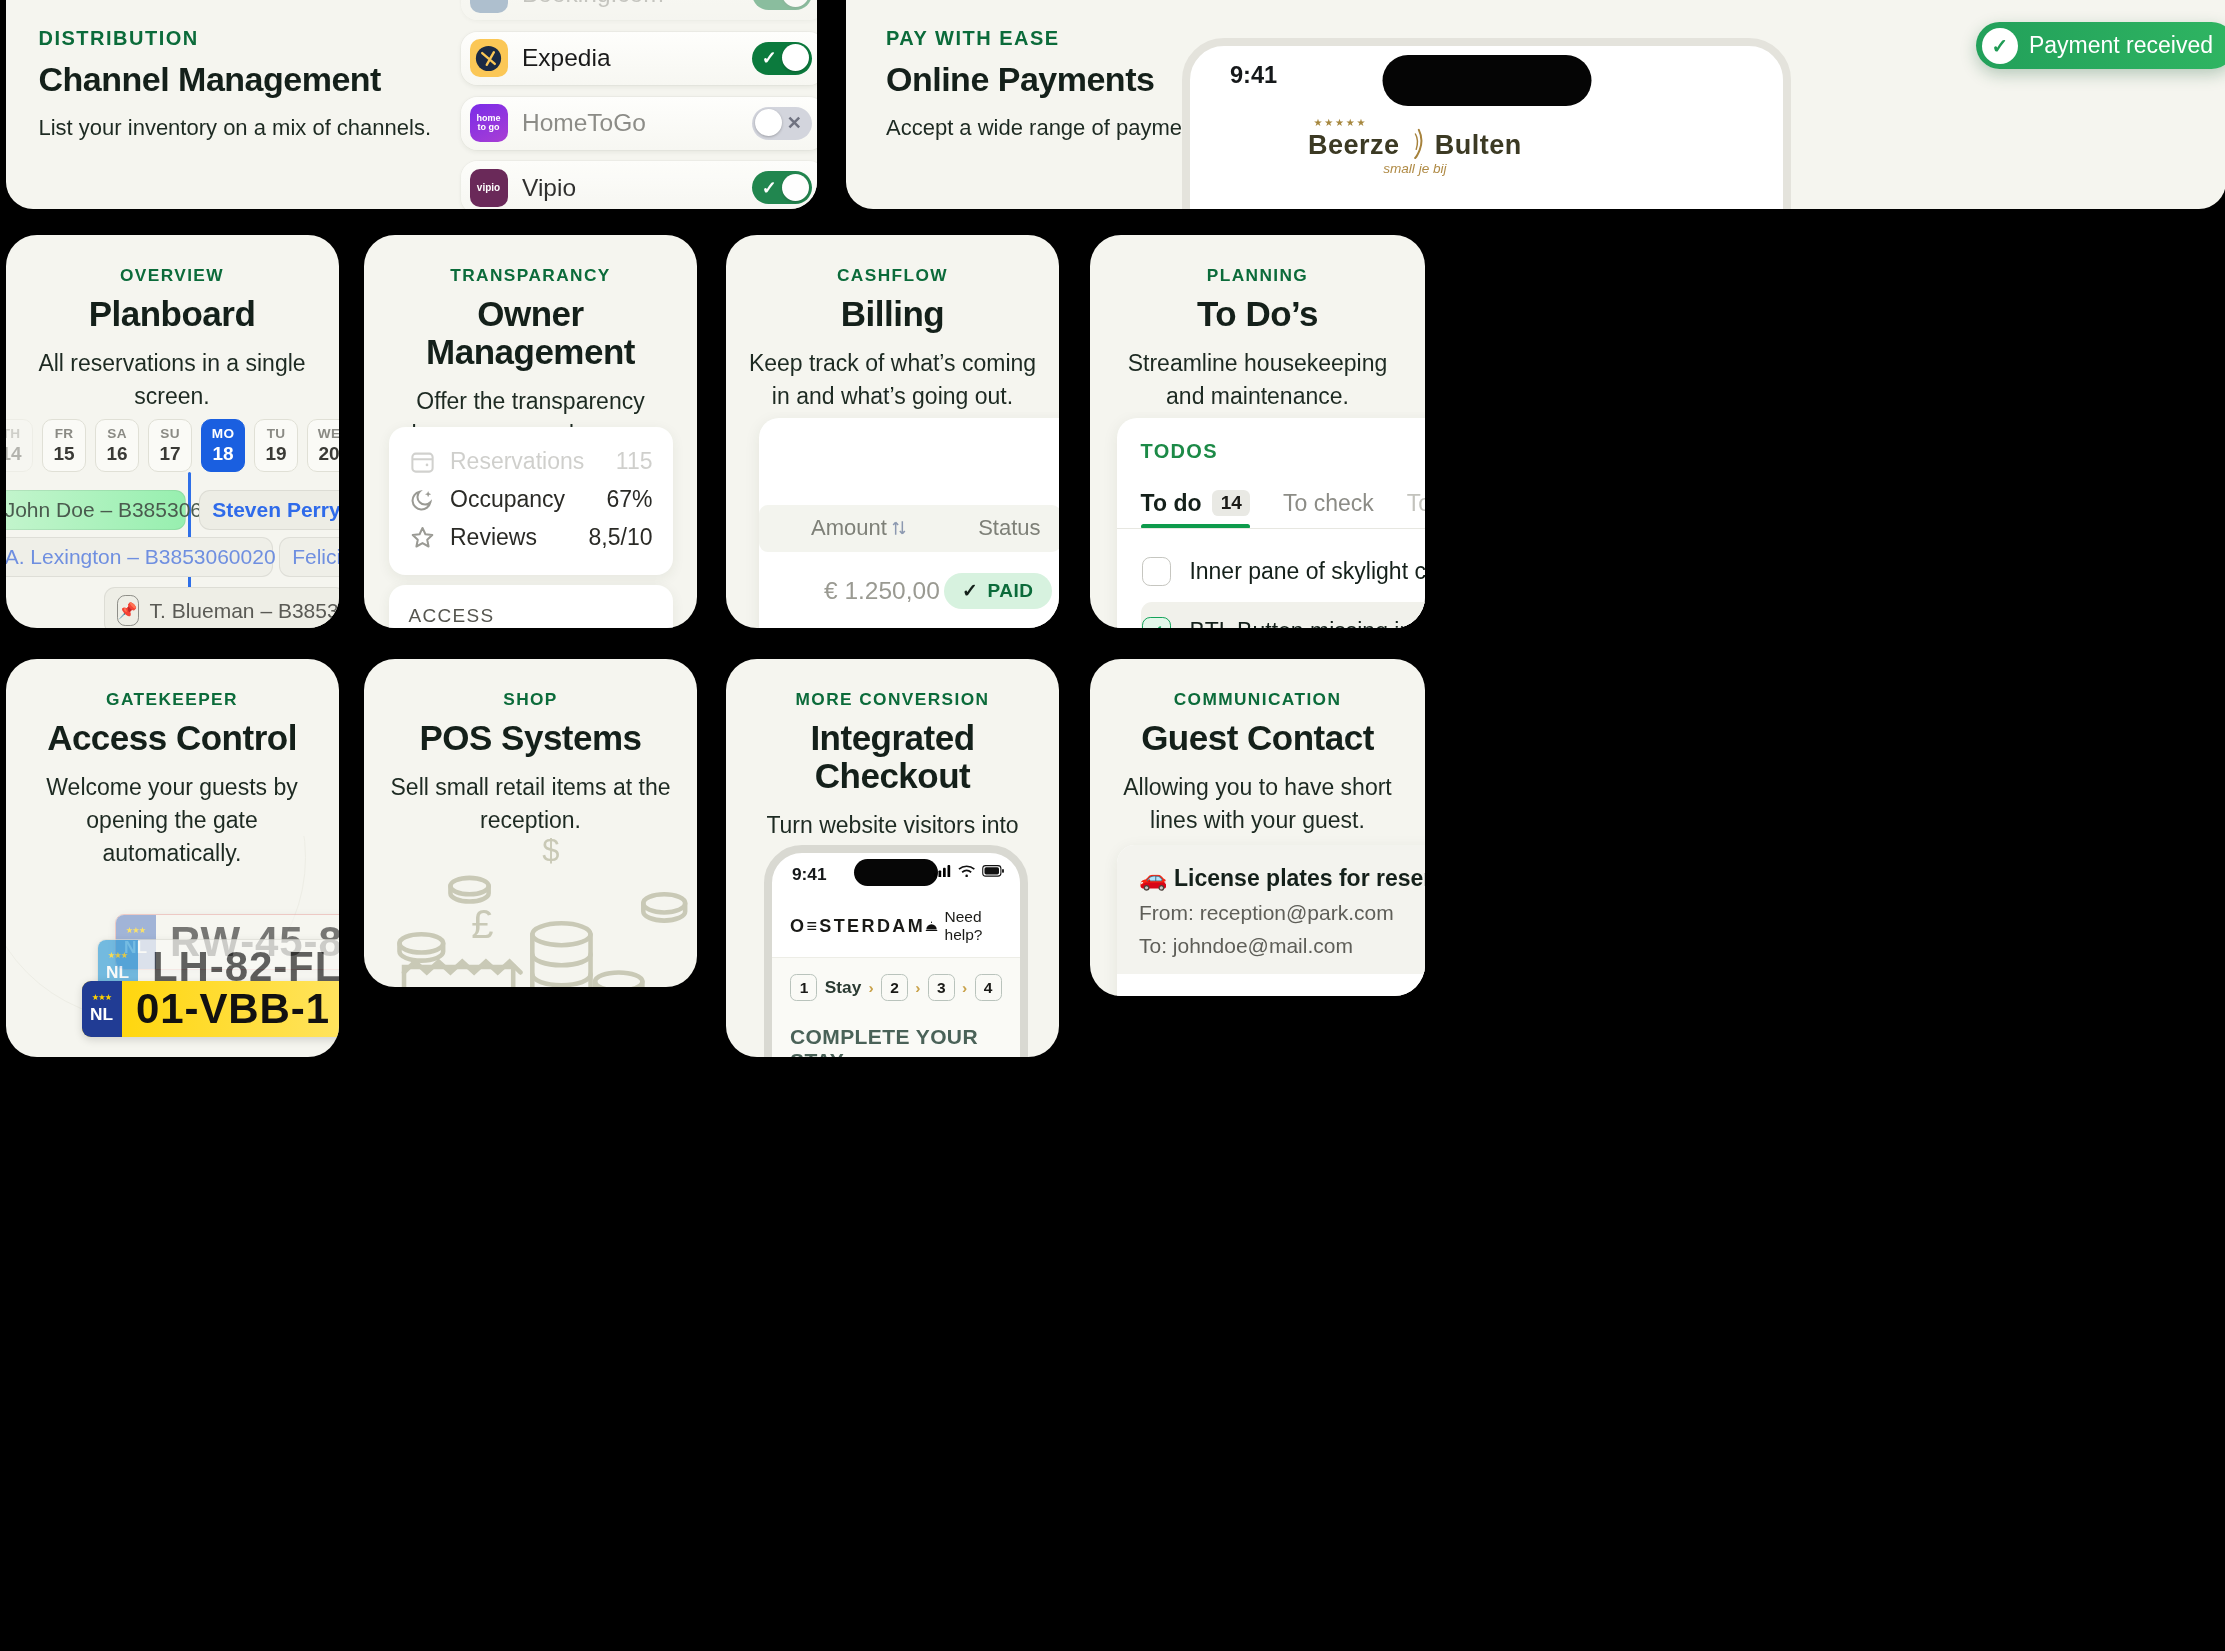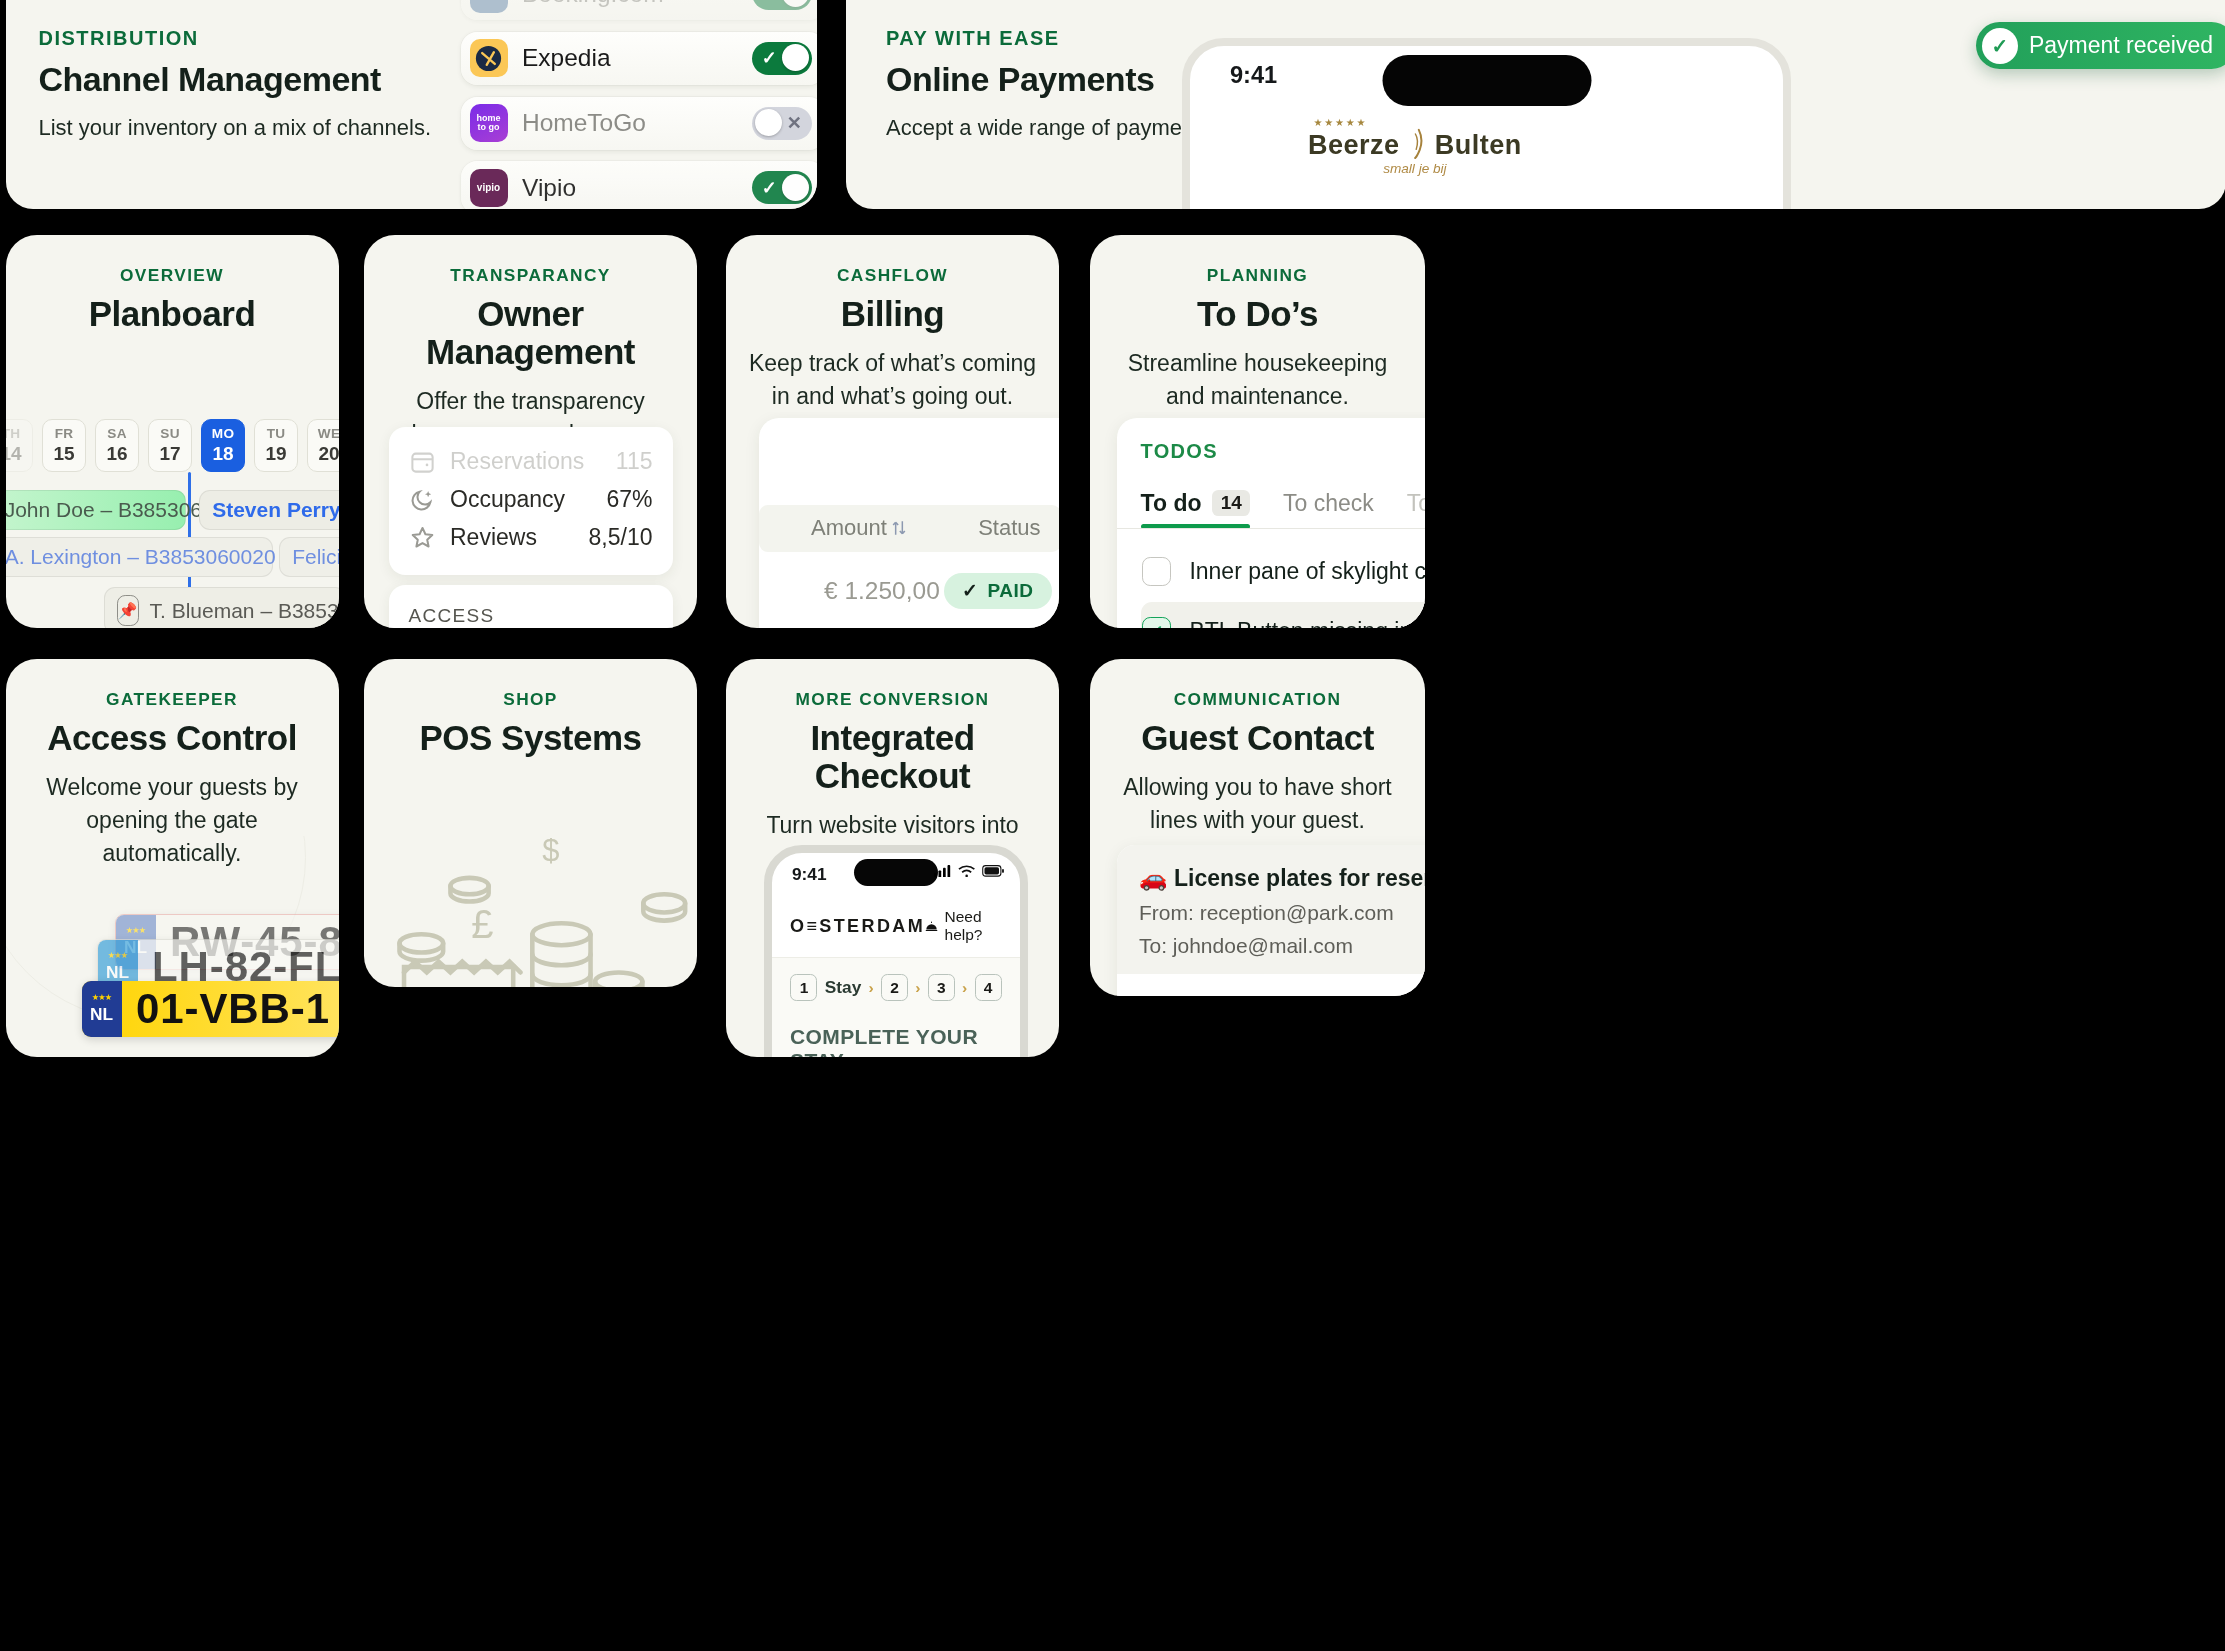--- a/index.html
+++ b/index.html
@@ -425,20 +425,21 @@
     <div class="toast">
       <span class="ck">✓</span>
       <span class="tl">Payment received</span>
     </div>
   </section>
 
   <section class="card gcard" id="c-planboard">
     <div class="head">
       <div class="eyebrow">OVERVIEW</div>
       <h3 class="headline">Planboard</h3>
+      <p class="sub">All reservations in a single screen.</p>
     </div>
     <div class="visual">
       <div class="cal-strip">
         <div class="day dim">
             <span class="dw">TH</span>
             <span class="dn">14</span>
           </div>
         <div class="day">
             <span class="dw">FR</span>
             <span class="dn">15</span>
@@ -623,20 +624,21 @@
           <span class="num">01-VBB-1</span>
         </div>
       </div>
     </div>
   </section>
 
   <section class="card gcard" id="c-pos">
     <div class="head">
       <div class="eyebrow">SHOP</div>
       <h3 class="headline">POS Systems</h3>
+      <p class="sub">Sell small retail items at the reception.</p>
     </div>
     <div class="visual">
       <svg class="pos-art" viewBox="0 0 366 240" aria-hidden="true">
         <g stroke="#C9C9B6" stroke-width="5" fill="none" stroke-linecap="round">
           <text x="196" y="28" font-size="34" font-family="'Liberation Sans', sans-serif" fill="#C9C9B6" stroke="none">$</text>
           <text x="118" y="112" font-size="44" font-family="'Liberation Sans', sans-serif" fill="#C9C9B6" stroke="none">£</text>
           <ellipse cx="116" cy="55" rx="21" ry="9"></ellipse>
             <path d="M95 55v8a21 9 0 0 0 42 0v-8"></path>
           <ellipse cx="63" cy="118" rx="24" ry="10"></ellipse>
             <path d="M39 118v9a24 10 0 0 0 48 0v-9"></path>

